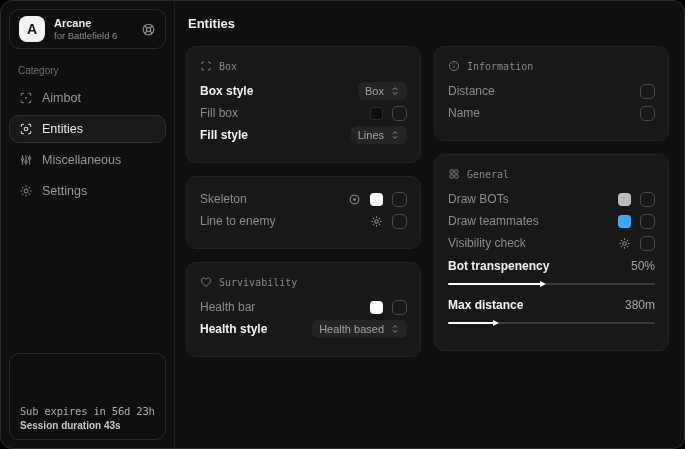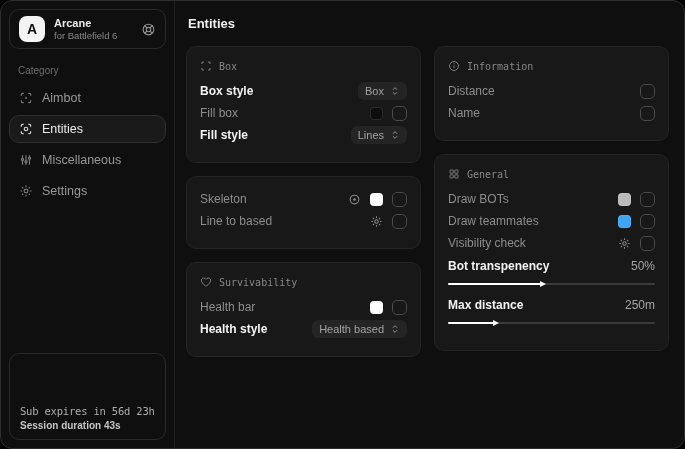--- a/index.html
+++ b/index.html
@@ -223,21 +223,21 @@
                 <svg width="13" height="13" viewBox="0 0 24 24" fill="none" stroke="currentColor" stroke-width="2">
                     <circle cx="12" cy="12" r="8"></circle>
                     <circle cx="12" cy="12" r="2.5" fill="currentColor" stroke="none"></circle>
                   </svg>
               </span>
               <span class="swatch" style="background: rgb(255, 255, 255);"></span>
               <span class="checkbox"></span>
             </span>
           </div>
           <div class="row">
-            <span class="row-label">Line to based</span>
+            <span class="row-label">Line to enemy</span>
             <span class="controls">
               <span class="gear-btn icon">
                 <svg width="13" height="13" viewBox="0 0 24 24" fill="none" stroke="currentColor" stroke-width="2">
                     <circle cx="12" cy="12" r="3.2"></circle>
                     <path d="M12 2.5v3M12 18.5v3M2.5 12h3M18.5 12h3M5.3 5.3l2.1 2.1M16.6 16.6l2.1 2.1M18.7 5.3l-2.1 2.1M7.4 16.6l-2.1 2.1"></path>
                   </svg>
               </span>
               <span class="checkbox"></span>
             </span>
           </div>
@@ -349,21 +349,21 @@
             <div class="slider">
               <div class="slider-fill" style="width: 46%;">
                 <span class="slider-thumb"></span>
               </div>
             </div>
           </div>
 
           <div class="slider-group">
             <div class="slider-head">
               <span class="row-label active">Max distance</span>
-              <span class="slider-value">250m</span>
+              <span class="slider-value">380m</span>
             </div>
             <div class="slider">
               <div class="slider-fill" style="width: 23%;">
                 <span class="slider-thumb"></span>
               </div>
             </div>
           </div>
         </section>
       </div>
     </div>

